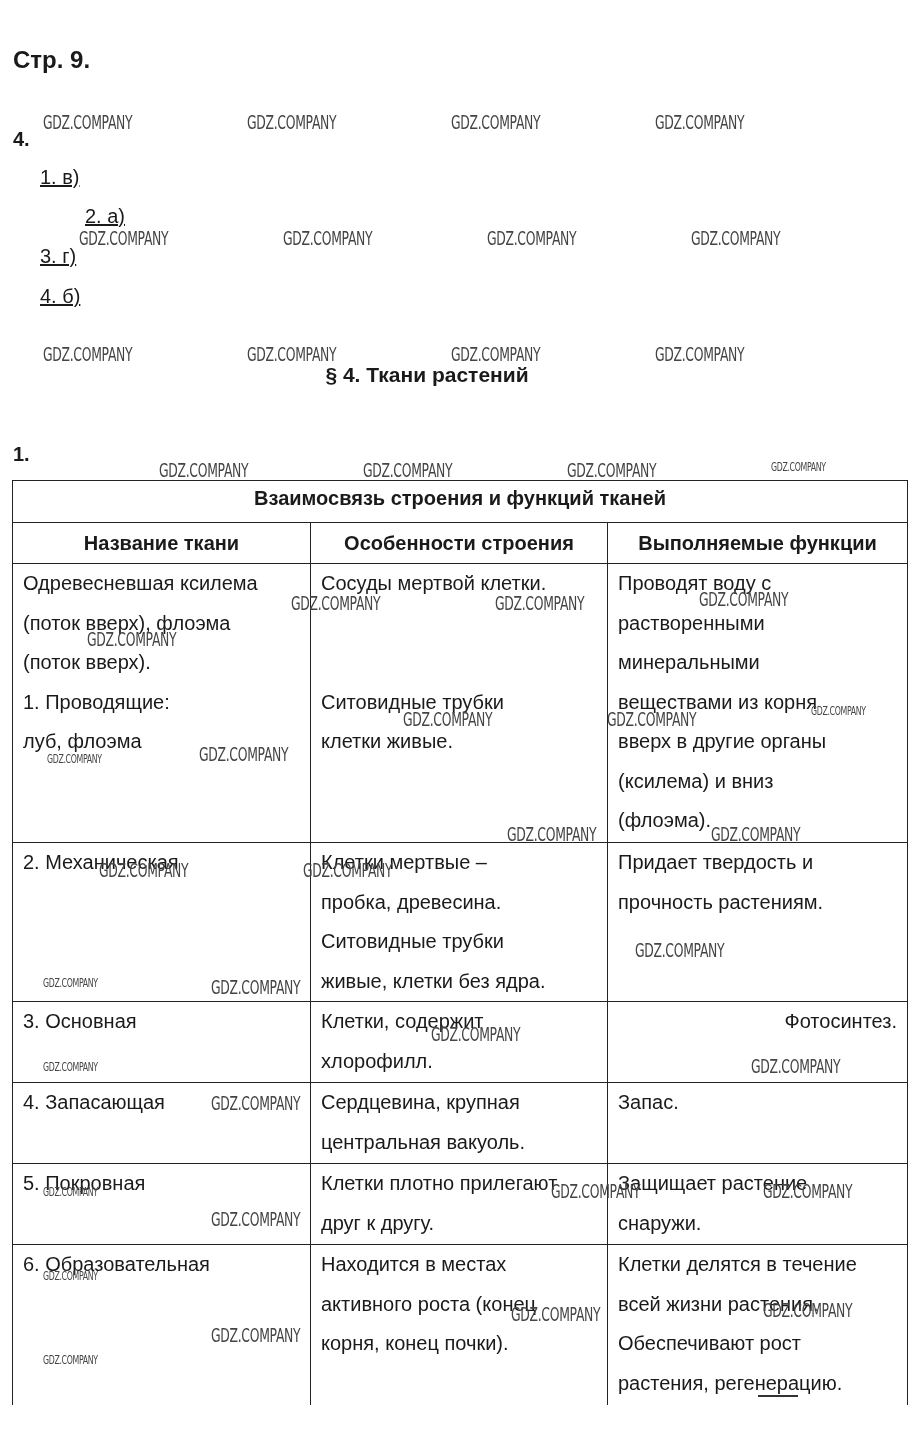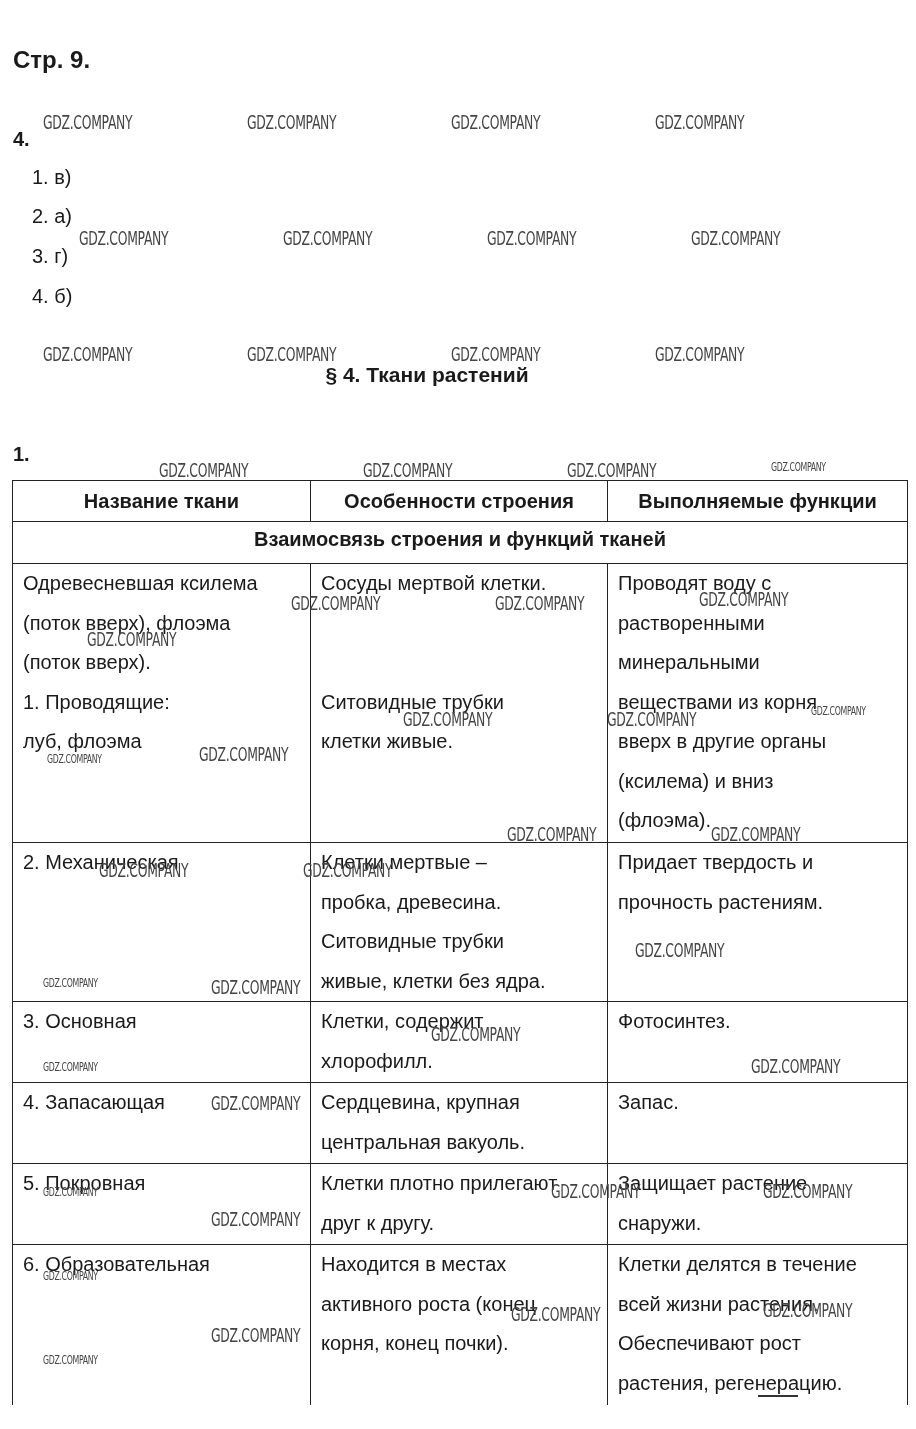--- a/index.html
+++ b/index.html
@@ -3,21 +3,21 @@
 <meta charset="utf-8">
 <style>
   html, body { margin: 0; padding: 0; background: #ffffff; }
   body {
     width: 916px; height: 1429px; position: relative; overflow: hidden;
     font-family: "Liberation Sans", sans-serif; color: #1a1a1a;
   }
   .abs { position: absolute; white-space: nowrap; }
   .page-label { left: 13px; top: 46px; font-size: 24px; font-weight: bold; }
   .task-num { font-size: 20px; font-weight: bold; }
-  .answer { font-size: 20px; left: 32px; }
+  .answer { font-size: 20px; left: 40px; text-decoration: underline; }
   .section-title { left: 0; width: 844px; text-align: center; top: 363px; font-size: 21px; font-weight: bold; padding-left: 10px; box-sizing: border-box; }
 
   table.tissue {
     position: absolute; left: 12px; top: 480px; width: 895px;
     border-collapse: collapse; table-layout: fixed;
     font-size: 20px; line-height: 39.5px;
   }
   table.tissue td, table.tissue th {
     border: 1.5px solid #222; vertical-align: top; padding: 0 10px; text-align: left;
   }
@@ -36,42 +36,42 @@
   .wm.small { font-size: 12px; transform: scaleX(0.65); }
   .stroke { position: absolute; left: 758px; top: 1395px; width: 40px; height: 2px; background: #333; }
 </style>
 </head>
 <body>
 
 <div class="abs page-label">Стр. 9.</div>
 
 <div class="abs task-num" style="left:13px; top:128px;">4.</div>
 <div class="abs answer" style="top:166px;">1. в)</div>
-<div class="abs answer" style="top:205px;">2. а)</div>
+<div class="abs answer" style="top:205px;margin-left:45px;">2. а)</div>
 <div class="abs answer" style="top:245px;">3. г)</div>
 <div class="abs answer" style="top:285px;">4. б)</div>
 
 <div class="abs section-title">§ 4. Ткани растений</div>
 
 <div class="abs task-num" style="left:13px; top:443px;">1.</div>
 
 <table class="tissue">
   <colgroup>
       <col class="c1">
       <col class="c2">
       <col class="c3">
     </colgroup>
   <tbody>
       <tr>
+    <th colspan="3" class="caption-cell">Взаимосвязь строения и функций тканей</th>
+  </tr>
+  <tr>
     <th class="head-cell">Название ткани</th>
     <th class="head-cell">Особенности строения</th>
     <th class="head-cell">Выполняемые функции</th>
-  </tr>
-  <tr>
-    <th colspan="3" class="caption-cell">Взаимосвязь строения и функций тканей</th>
   </tr>
   </tbody>
     <tbody id="rows">
       <tr>
         <td style="height: 278px;">
           <span class="line">Одревесневшая ксилема</span>
           <span class="line">(поток вверх), флоэма</span>
           <span class="line">(поток вверх).</span>
           <span class="line">1. Проводящие:</span>
           <span class="line">луб, флоэма</span>
@@ -109,21 +109,21 @@
         </td>
       </tr>
       <tr>
         <td style="height: 80px;">
           <span class="line">3. Основная</span>
         </td>
         <td style="height: 80px;">
           <span class="line">Клетки, содержит</span>
           <span class="line">хлорофилл.</span>
         </td>
-        <td style="height: 80px;">
+        <td style="height: 80px; text-align: right;">
           <span class="line">Фотосинтез.</span>
         </td>
       </tr>
       <tr>
         <td style="height: 80px;">
           <span class="line">4. Запасающая</span>
         </td>
         <td style="height: 80px;">
           <span class="line">Сердцевина, крупная</span>
           <span class="line">центральная вакуоль.</span>

